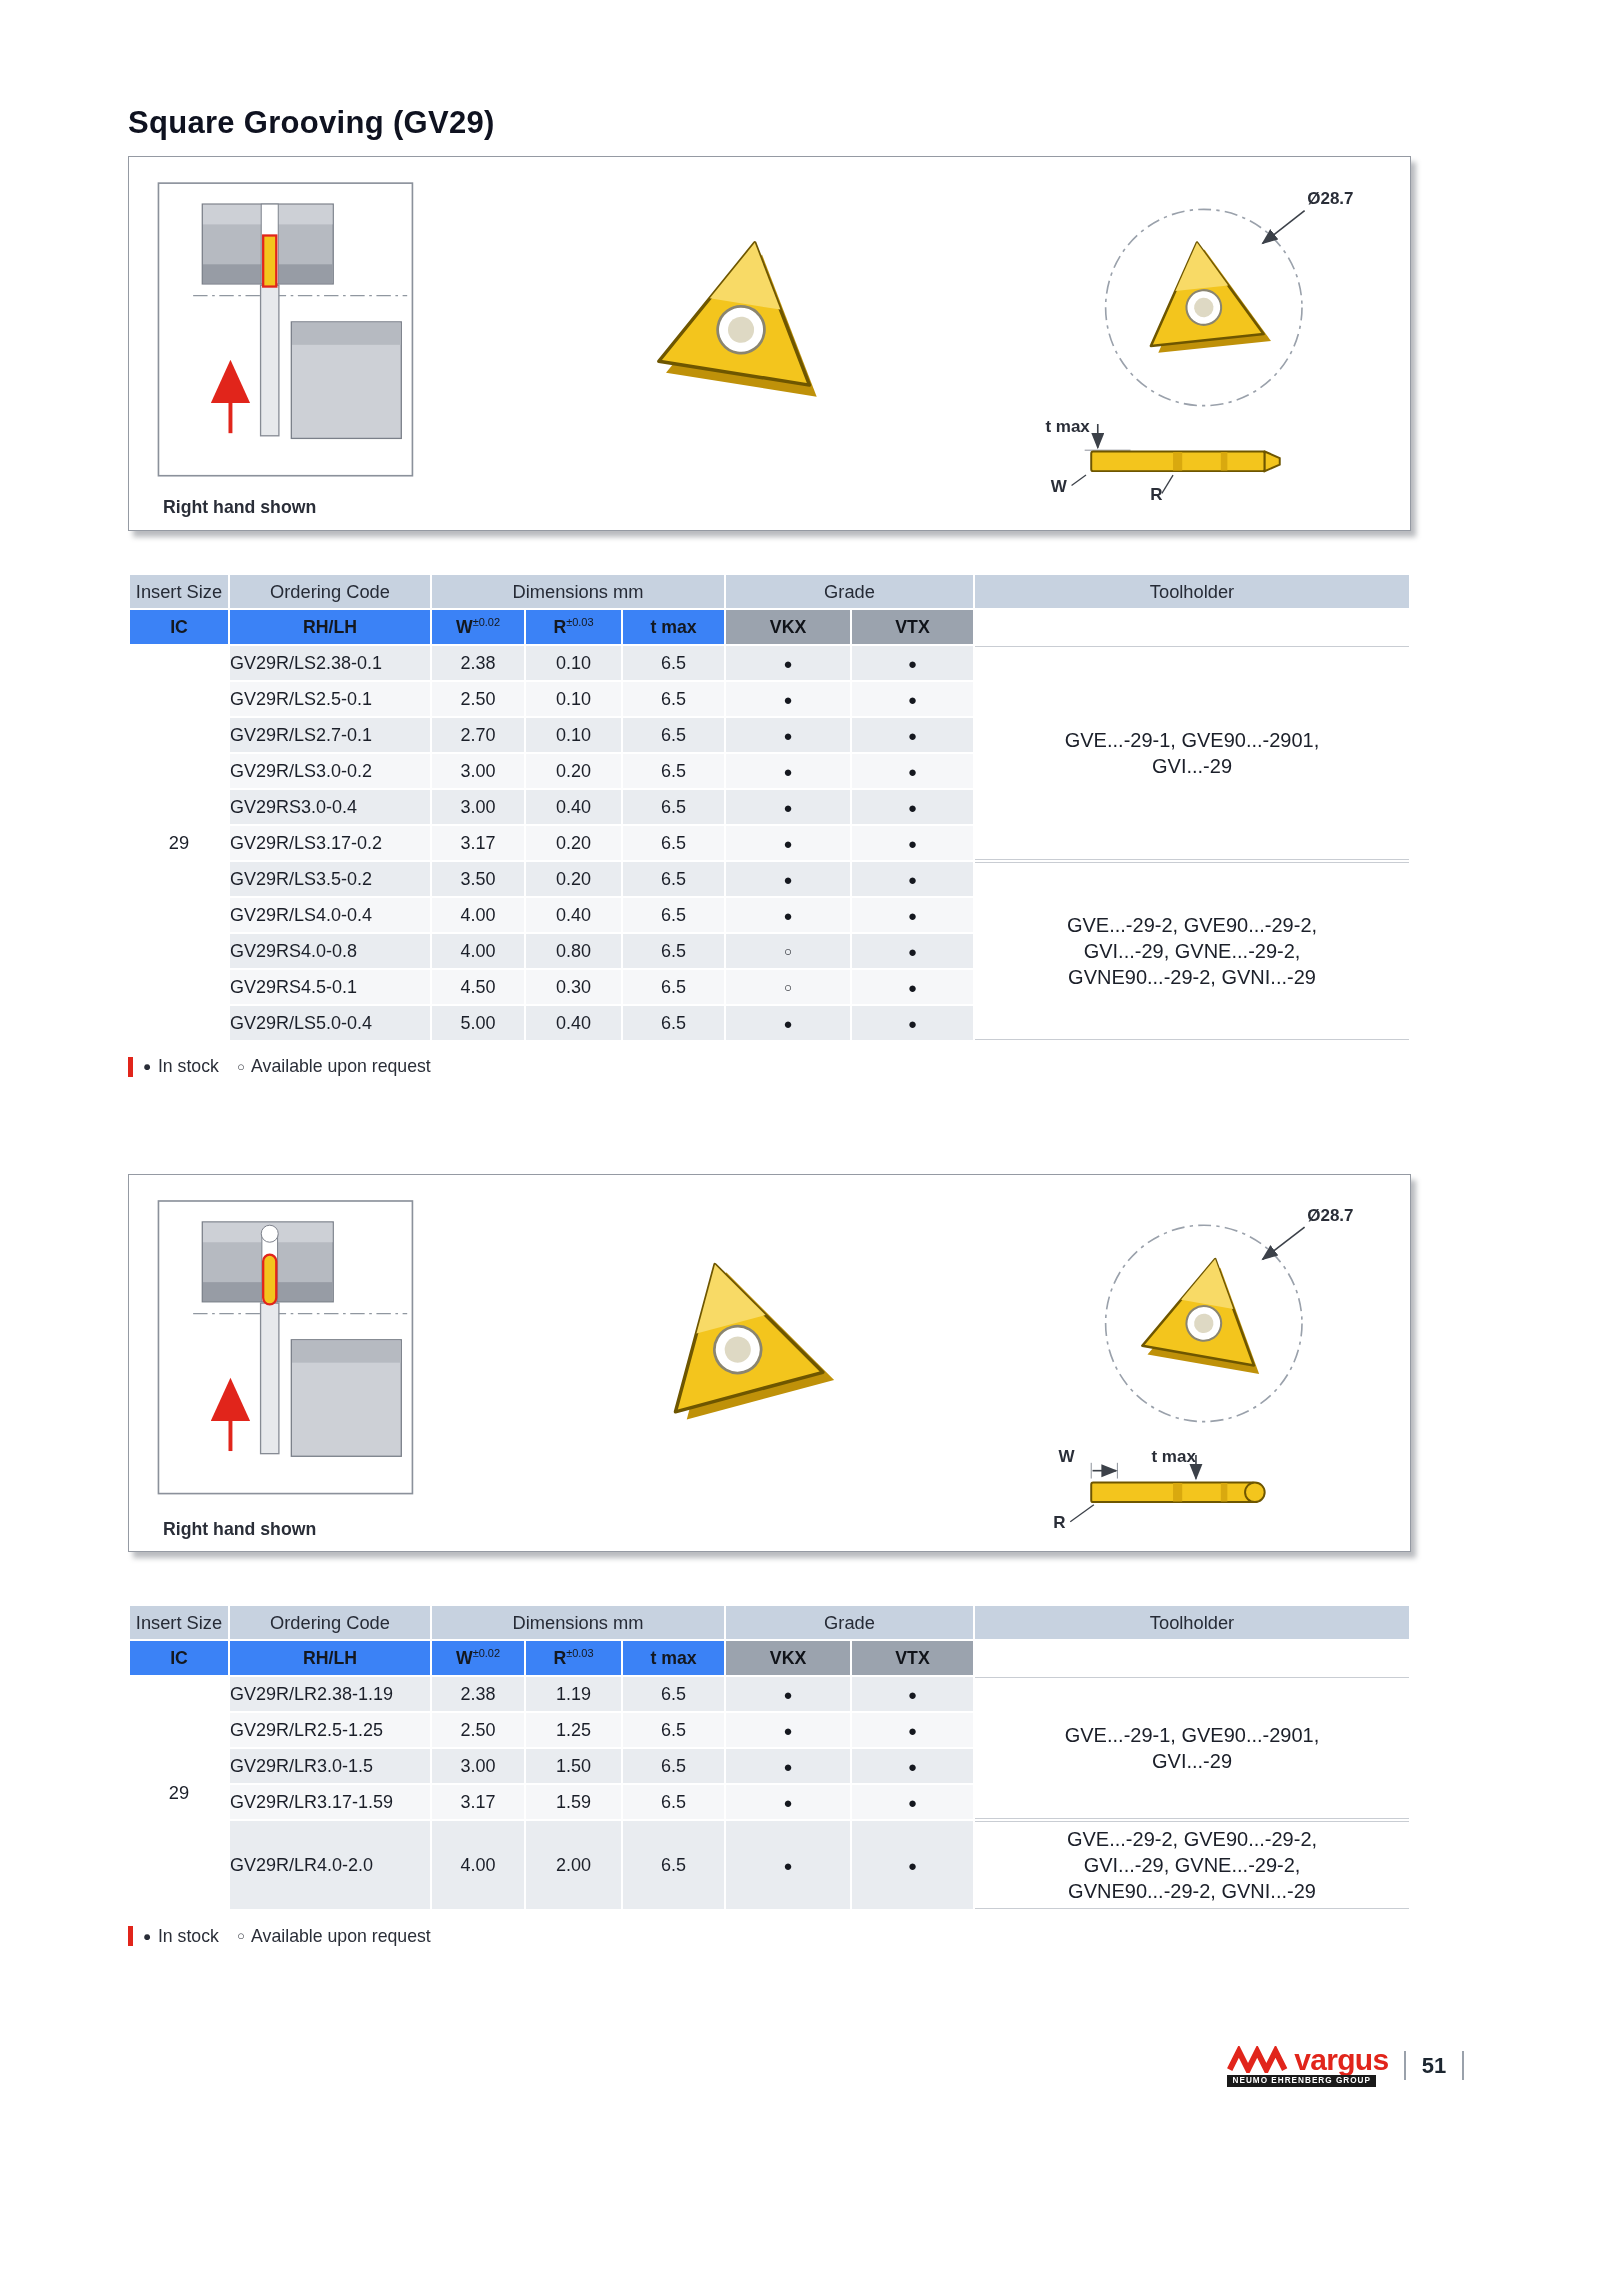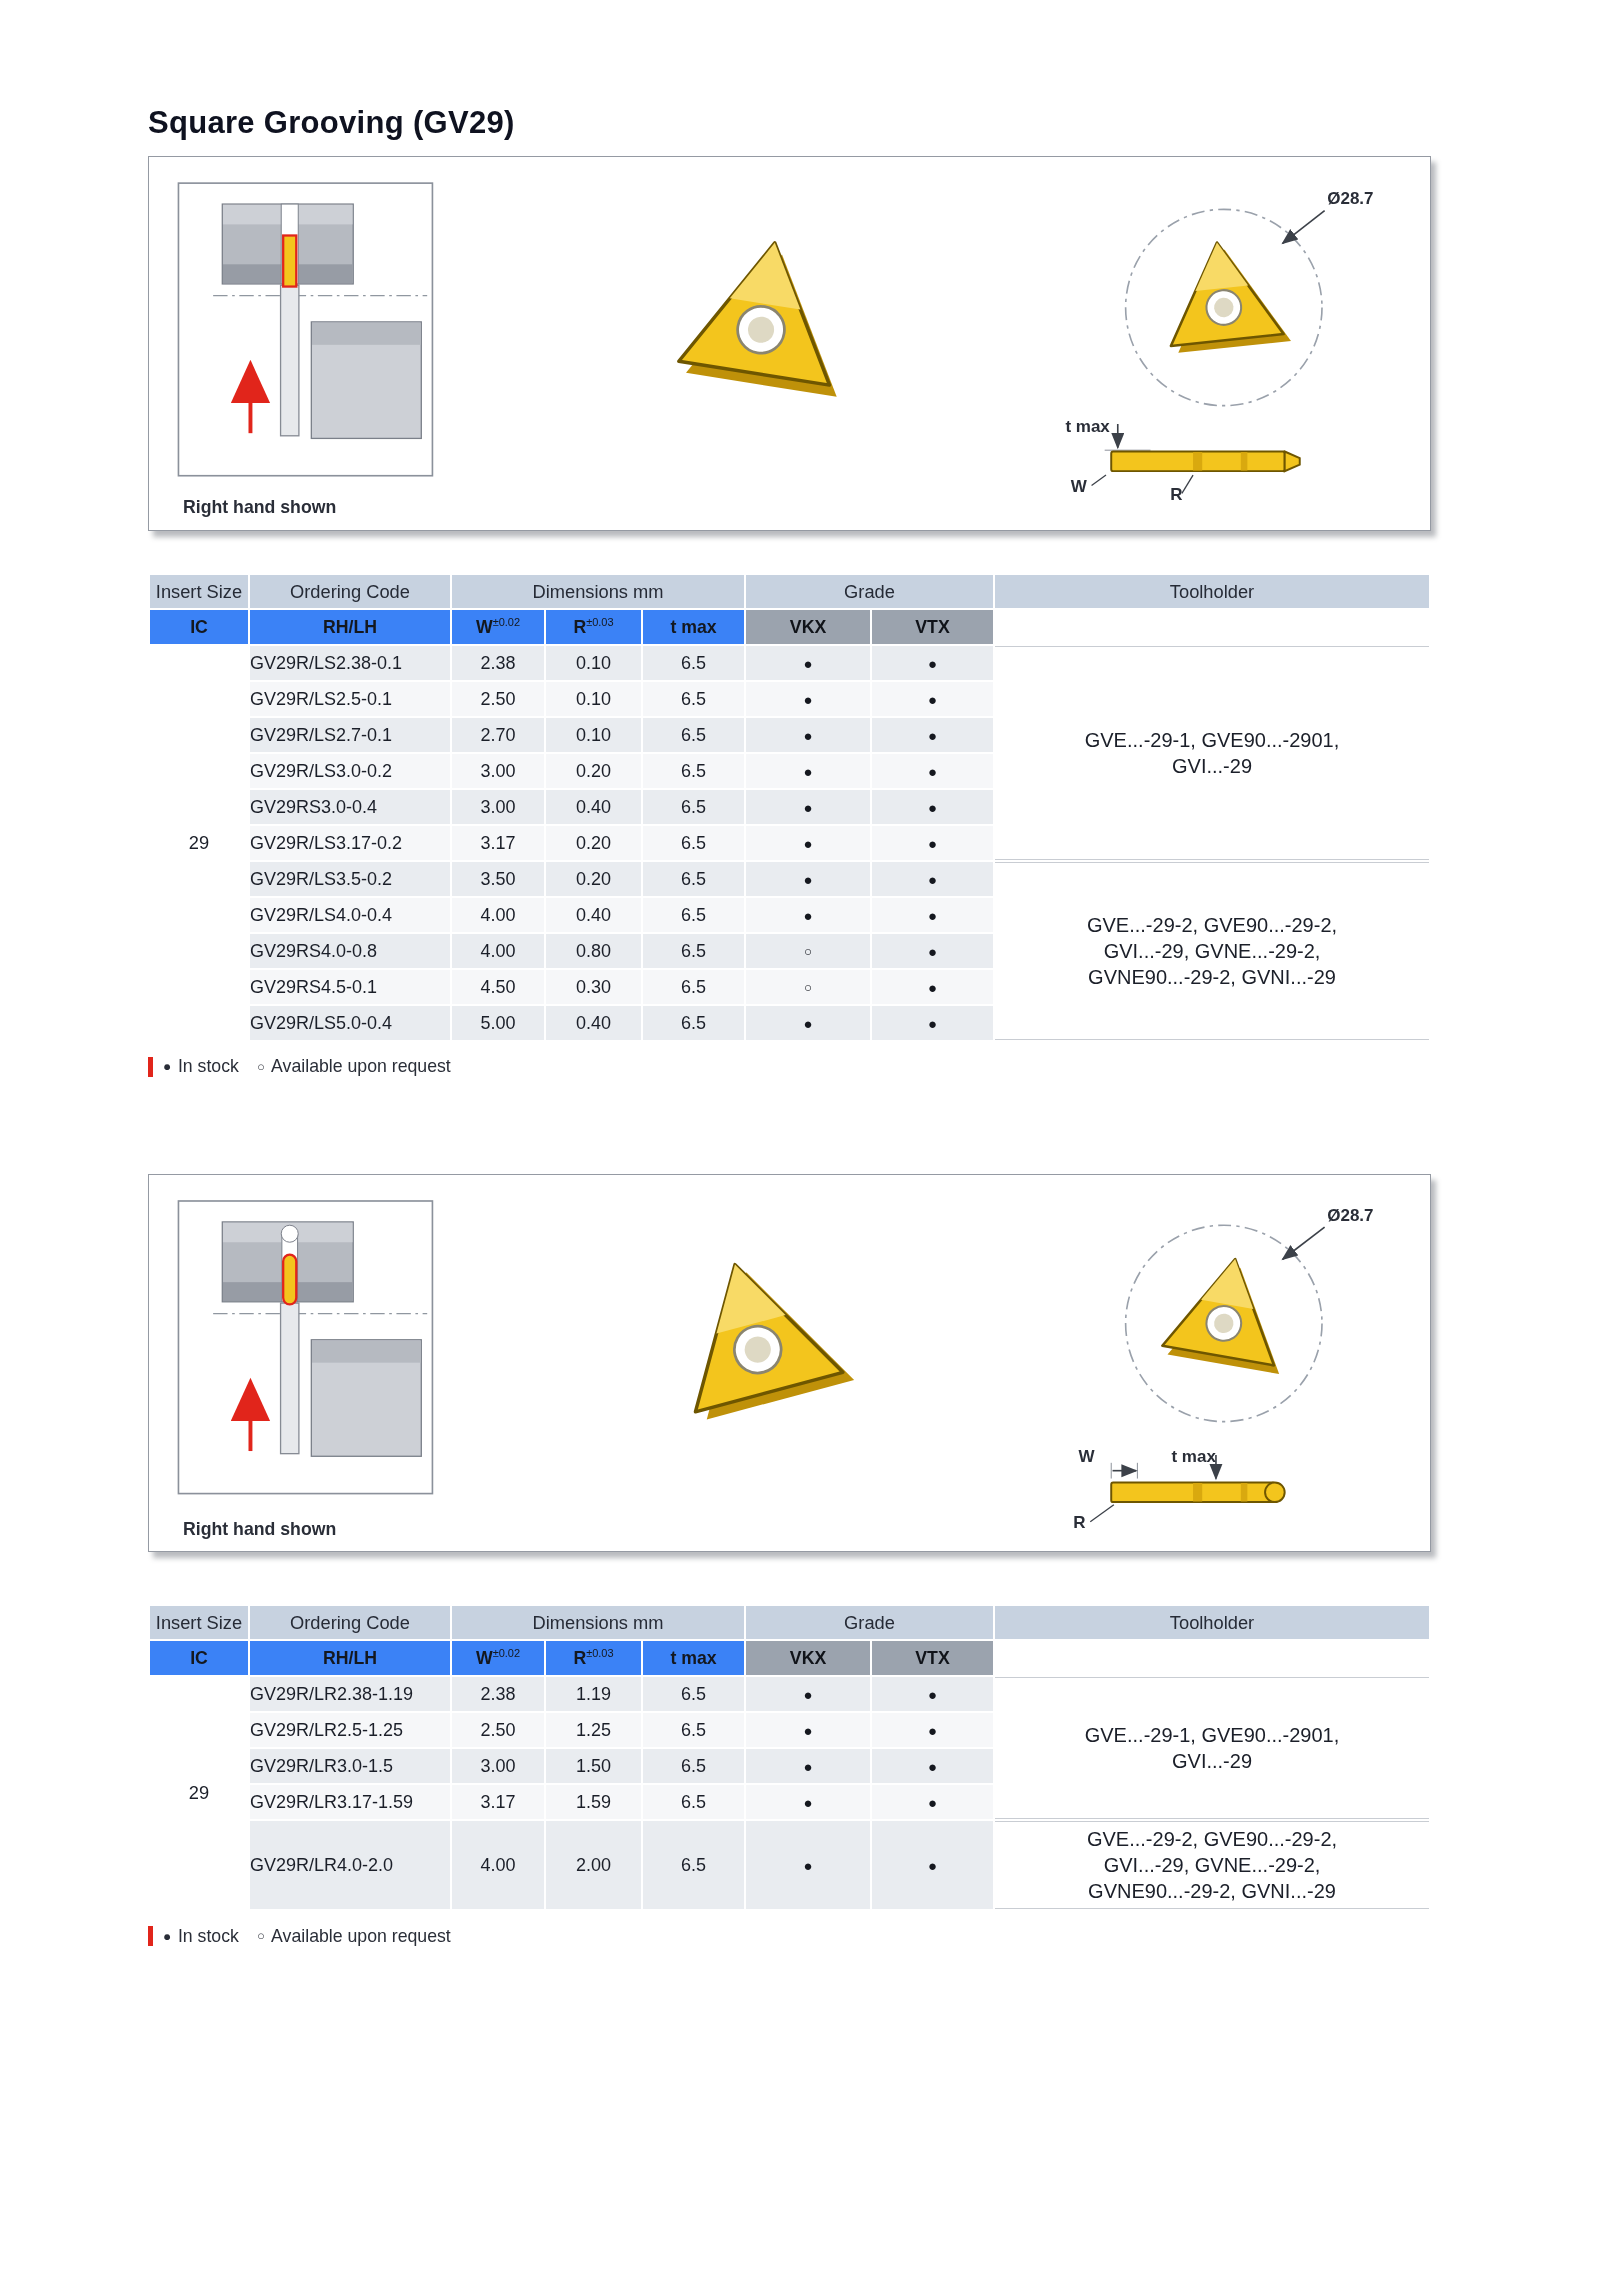--- a/index.html
+++ b/index.html
@@ -1,20 +1,20 @@
 <!DOCTYPE html>
 <html style="font-size:10.5px"><head>
 <meta charset="utf-8">
 <style>
   html,body{margin:0;padding:0;}
   body{
     width:1623px;height:2295px;position:relative;background:#ffffff;
     font-family:"Liberation Sans","DejaVu Sans",sans-serif;color:#1b1f29;
   }
-  .page{position:relative;width:1623px;height:2295px;overflow:hidden;padding-top:105px;box-sizing:border-box;padding-left:20px;}
+  .page{position:relative;width:1623px;height:2295px;overflow:hidden;padding-top:105px;box-sizing:border-box;}
   .content{margin-left:128px;width:1302px;}
   h1.sec-title{
     margin:0;font-size:31px;font-weight:800;letter-spacing:0.3px;color:#0f1220;line-height:35px;
   }
   .diagram-box{
     position:relative;margin-top:16px;width:1281px;height:373px;background:#fff;
     border:1.3px solid #959aa3;box-shadow:5.2px 5.9px 5.2px rgba(80,85,95,.40);font-weight:bold;
   }
   .diagram-box svg{position:absolute;left:0;top:0;width:100%;height:100%;}
   .diagram-caption{
@@ -430,14 +430,28 @@
       <div class="legend">
         <span class="red-bar"></span>
         <span class="dot-f">●</span>
         <span>In stock</span>
         <span class="dot-o">○</span>
         <span>Available upon request</span>
       </div>
     </section>
   </div>
 
+  <footer>
+    <div class="brand">
+      <div class="brand-top">
+        <svg width="63" height="27.5" viewBox="0 0 96 42">
+          <path d="M4,36 L18,8 L32,36 L46,8 L60,36 L74,8 L88,36" stroke="#e1251b" stroke-width="9" fill="none" stroke-linejoin="miter"></path>
+        </svg>
+        <span class="brand-name">vargus</span>
+      </div>
+      <span class="brand-sub">NEUMO Ehrenberg Group</span>
+    </div>
+    <span class="vbar"></span>
+    <span class="pagenum">51</span>
+    <span class="vbar"></span>
+  </footer>
 </div>
 
 
 </body></html>

